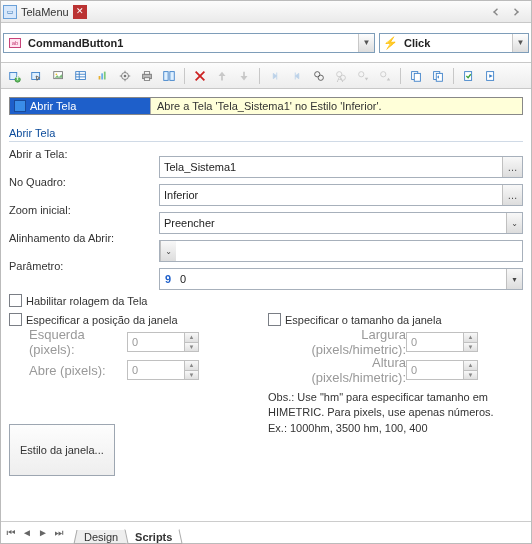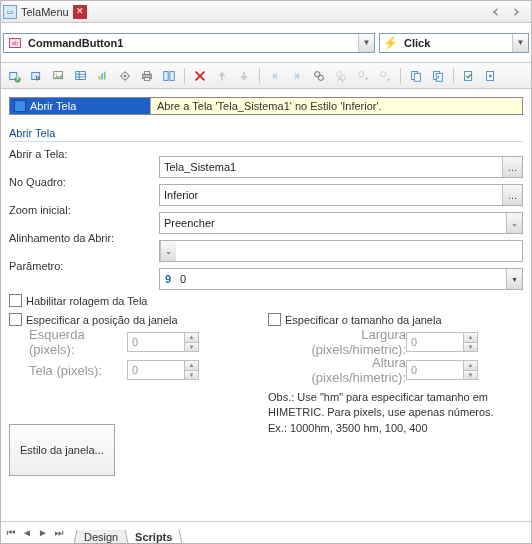--- a/index.html
+++ b/index.html
@@ -317,21 +317,21 @@
             <div class="sub-label">Esquerda (pixels):</div>
             <div class="spin">
               <div class="sv">0</div>
               <div class="sb">
                   <div class="sbu">▲</div>
                   <div class="sbd">▼</div>
                 </div>
             </div>
           </div>
           <div class="sub-row">
-            <div class="sub-label">Tela (pixels):</div>
+            <div class="sub-label">Abre (pixels):</div>
             <div class="spin">
               <div class="sv">0</div>
               <div class="sb">
                   <div class="sbu">▲</div>
                   <div class="sbd">▼</div>
                 </div>
             </div>
           </div>
         </div>
         <div class="col right">

